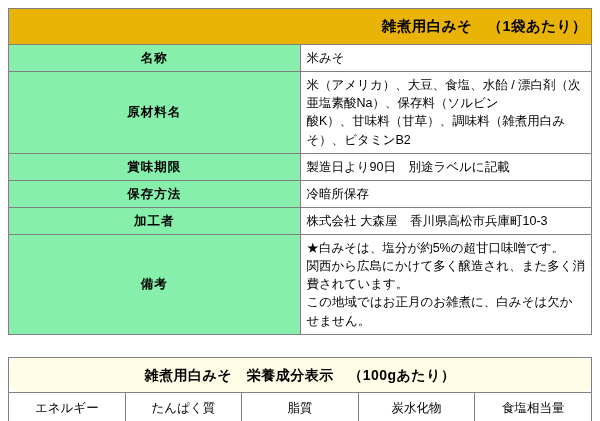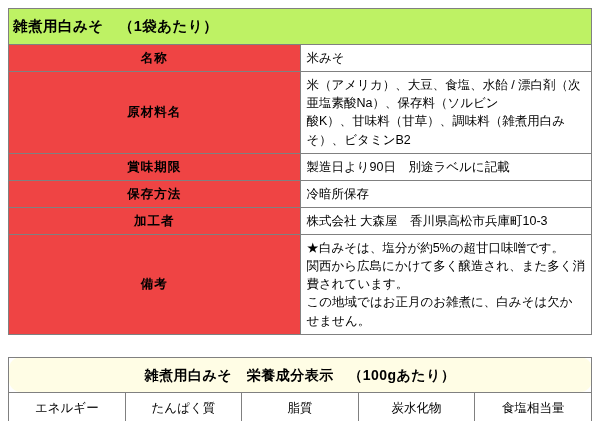--- a/index.html
+++ b/index.html
@@ -31,29 +31,29 @@
   }
   table td, table th {
     border: 1px solid #808080;
     padding: 4px 6px;
     font-size: 12.5px;
     line-height: 1.45;
     vertical-align: middle;
     box-sizing: border-box;
   }
   .title-row td {
-    background: #bef264;
-    text-align: left;
+    background: #eab308;
+    text-align: right;
     font-weight: bold;
     font-size: 14.5px;
     padding: 7px 4px;
     letter-spacing: 0.5px;
   }
   .label-cell {
-    background: #ef4444;
+    background: #86efac;
     text-align: center;
     font-weight: bold;
     width: 104px;
     letter-spacing: 1px;
   }
   .value-cell {
     background: #ffffff;
     text-align: left;
     border-radius: 6px;
   }

